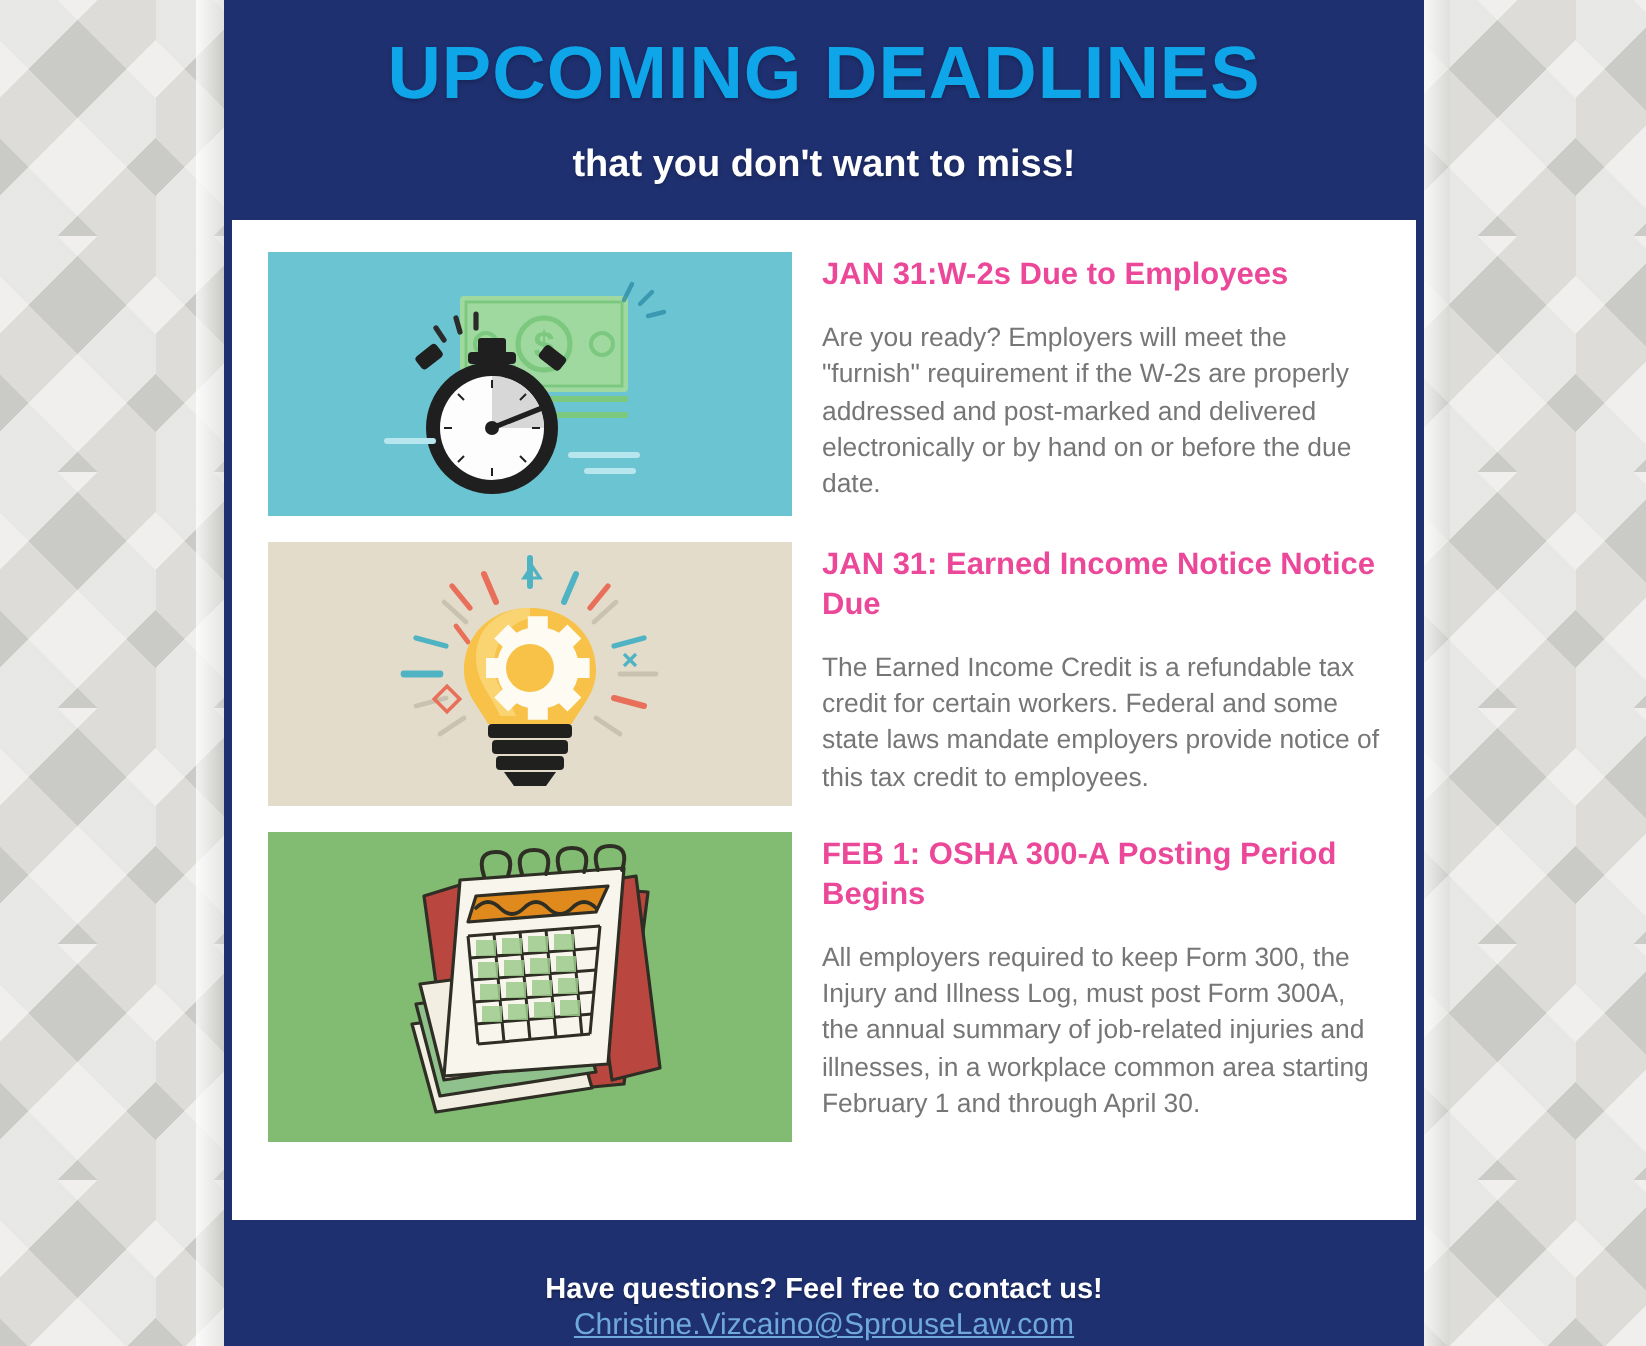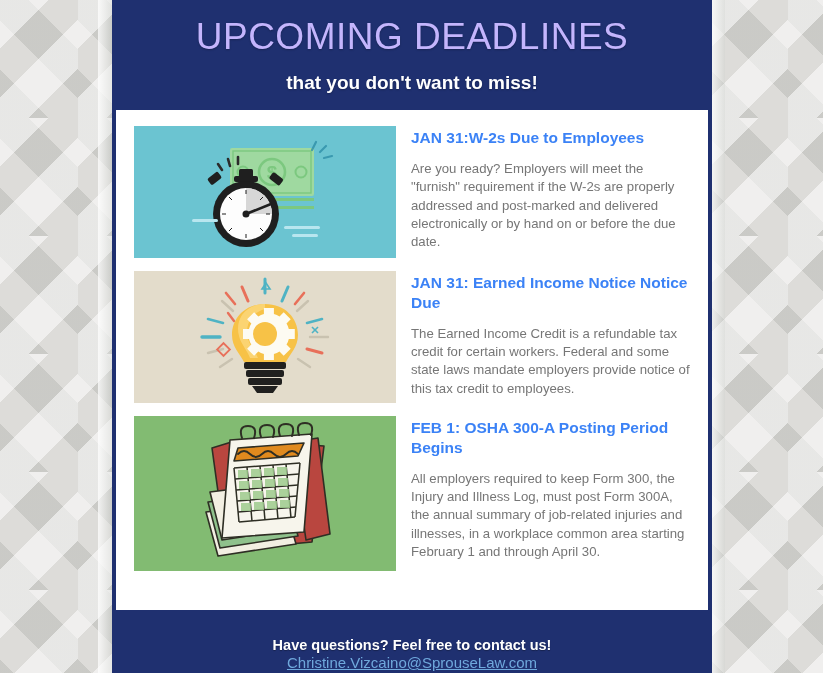--- a/index.html
+++ b/index.html
@@ -34,21 +34,21 @@
 
   
   #flyer{
     position:absolute;left:112px;top:0;width:600px;height:673px;
     background:#1f3070;
     box-sizing:border-box;
   }
 
   #header{padding:18px 10px 12px;text-align:center;}
   #title{
-    color:#c4b5fd;font-size:37px;font-weight:normal;letter-spacing:.5px;
+    color:#0ea5e9;font-size:37px;font-weight:bold;letter-spacing:.5px;
     line-height:1.05;margin:0 0 12px;
     text-shadow:0 1px 2px rgba(0,0,0,.25);
   }
   #subtitle{
     color:#ffffff;font-size:19px;font-weight:bold;margin:15px;
     text-shadow:0 1px 2px rgba(0,0,0,.25);
   }
 
   
   #card{
@@ -57,21 +57,21 @@
     padding:16px 14px 0 18px;
   }
 
   .row{display:flex;gap:15px;margin-bottom:13px;}
   .thumb{
     width:262px;height:132px;flex:0 0 262px;
     position:relative;overflow:hidden;
   }
   .copy{flex:1;padding-top:2px;}
   .copy h3{
-    margin:0 0 12px;color:#3b82f6;font-size:15.5px;font-weight:bold;
+    margin:0 0 12px;color:#ec4899;font-size:15.5px;font-weight:bold;
     line-height:1.28;
   }
   .copy p{
     margin:0;color:#767676;font-size:13.2px;line-height:1.39;
   }
   .row.r3 .thumb{height:155px;}
 
   
   #footer{
     position:absolute;left:0;right:0;bottom:0;height:45px;

